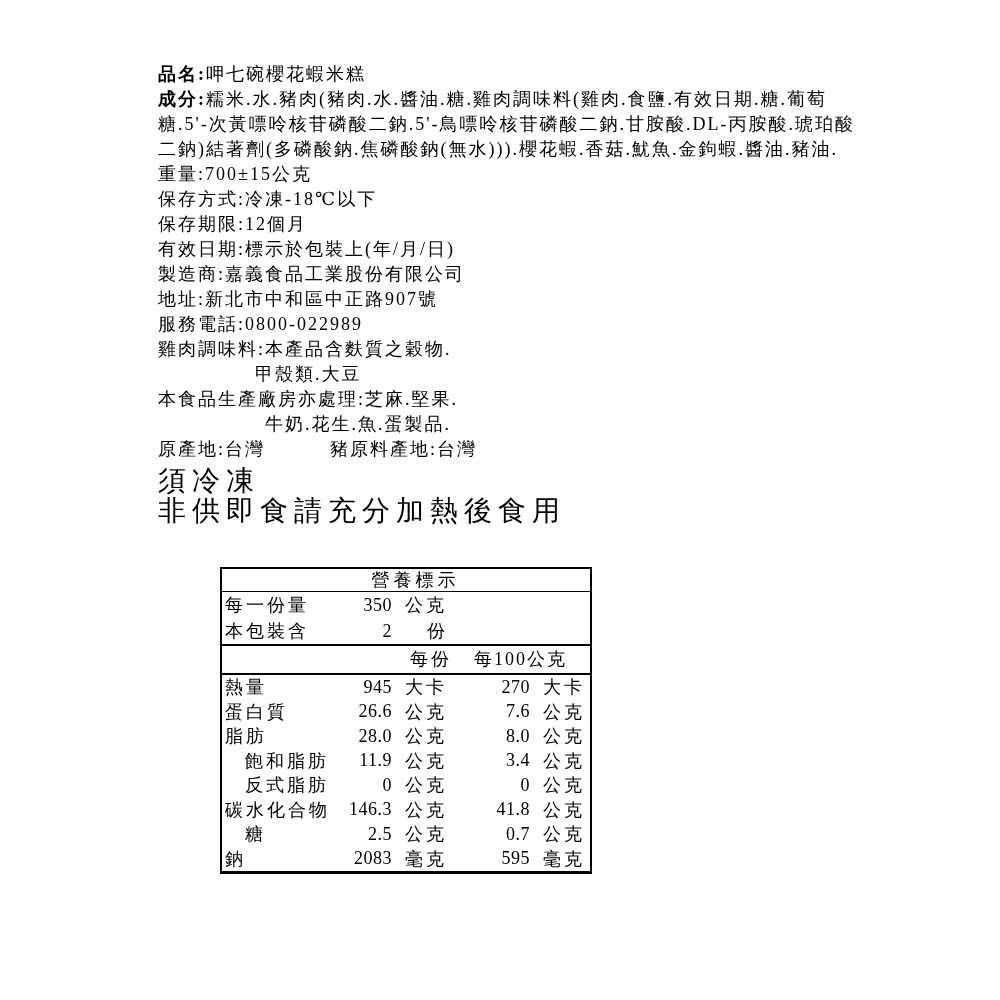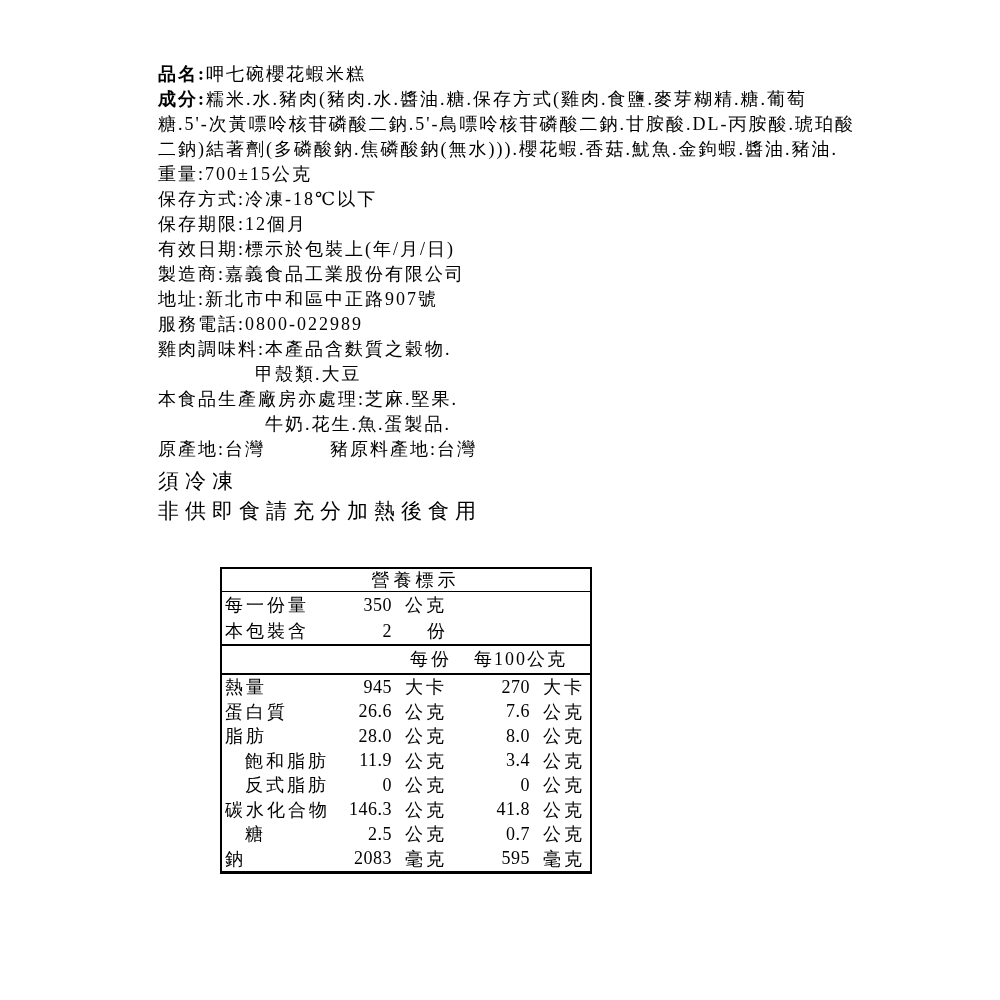--- a/index.html
+++ b/index.html
@@ -13,21 +13,21 @@
   
   .textblock{
     position:absolute;left:158px;top:62px;width:720px;
     font-size:18px;letter-spacing:2px;
   }
   .line{line-height:25px;white-space:nowrap;}
   .lbl-bold{font-weight:bold;}
   .indent-a{padding-left:97px;}
   .indent-b{padding-left:107px;}
   .origin-gap{margin-left:65px;}
-  .note{font-size:21px;letter-spacing:6px;line-height:30px;white-space:nowrap;}
+  .note{font-size:28px;letter-spacing:6px;line-height:30px;white-space:nowrap;}
   .notes{margin-top:4px;}
   
   .ntable{
     position:absolute;left:220px;top:567px;width:372px;
     border:2px solid #000;border-bottom-width:3px;
     box-sizing:border-box;
     font-size:18px;
   }
   .trow{
     display:grid;
@@ -59,21 +59,21 @@
 </head>
 <body>
 
 <div class="page">
 
   <div class="textblock">
     <div class="line">
       <span class="lbl-bold">品名:</span><span>呷七碗櫻花蝦米糕</span>
     </div>
     <div class="line">
-      <span class="lbl-bold">成分:</span><span>糯米.水.豬肉(豬肉.水.醬油.糖.保存方式(雞肉.食鹽.麥芽糊精.糖.葡萄</span>
+      <span class="lbl-bold">成分:</span><span>糯米.水.豬肉(豬肉.水.醬油.糖.雞肉調味料(雞肉.食鹽.有效日期.糖.葡萄</span>
     </div>
     <div class="line">糖.5'-次黃嘌呤核苷磷酸二鈉.5'-鳥嘌呤核苷磷酸二鈉.甘胺酸.DL-丙胺酸.琥珀酸</div>
     <div class="line">二鈉)結著劑(多磷酸鈉.焦磷酸鈉(無水))).櫻花蝦.香菇.魷魚.金鉤蝦.醬油.豬油.</div>
     <div class="line">重量:700±15公克</div>
     <div class="line">保存方式:冷凍-18℃以下</div>
     <div class="line">保存期限:12個月</div>
     <div class="line">有效日期:標示於包裝上(年/月/日)</div>
     <div class="line">製造商:嘉義食品工業股份有限公司</div>
     <div class="line">地址:新北市中和區中正路907號</div>
     <div class="line">服務電話:0800-022989</div>

